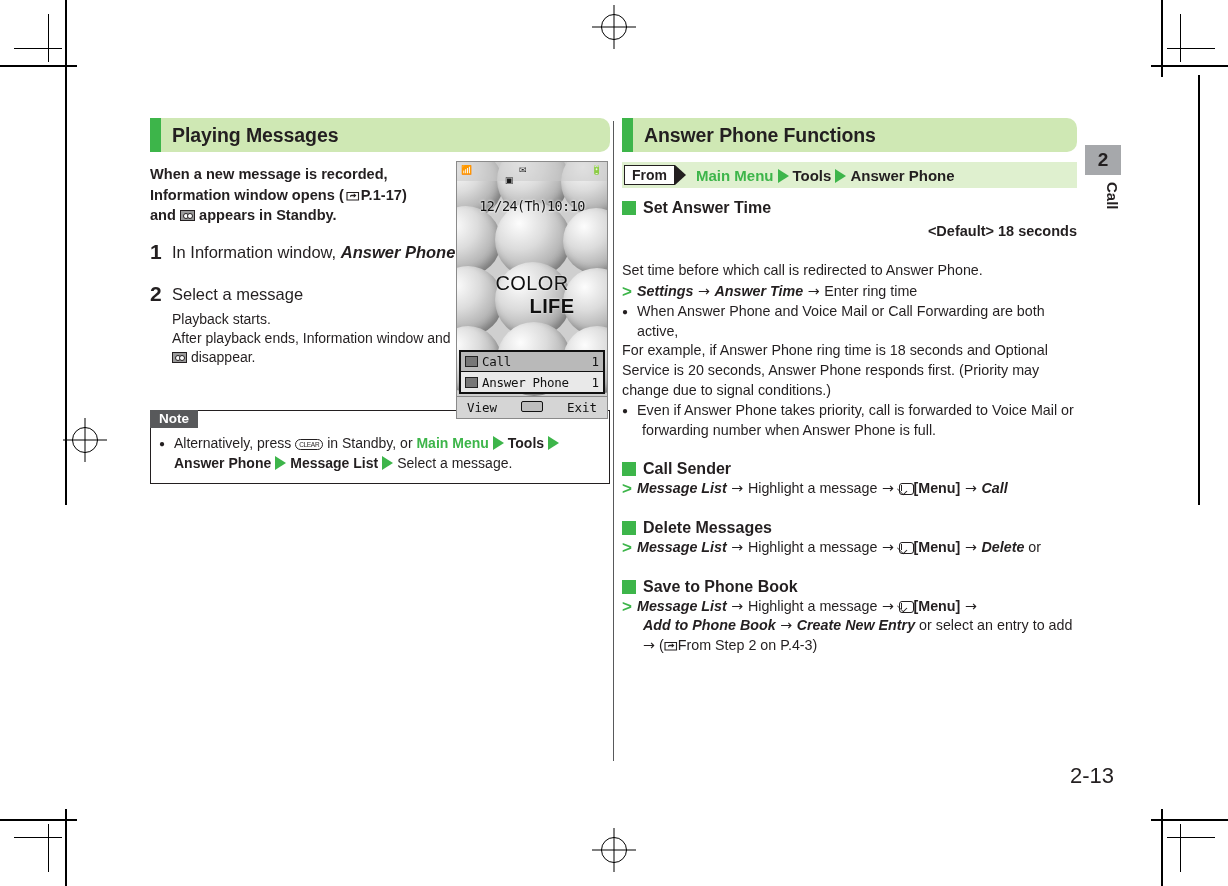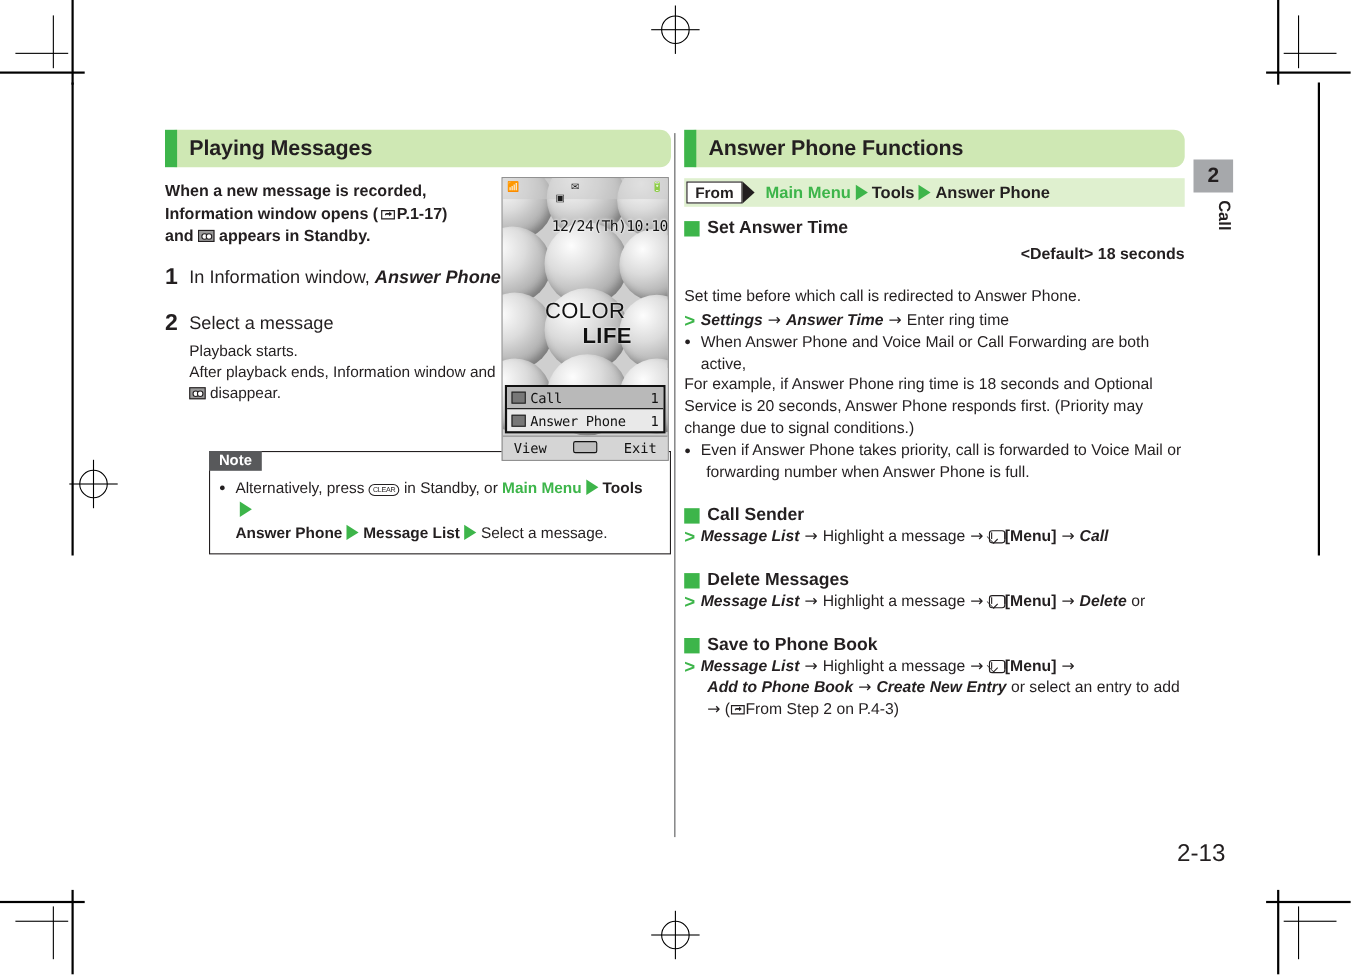--- a/index.html
+++ b/index.html
@@ -89,21 +89,21 @@
     background:
       radial-gradient(circle at 32% 28%, #fdfdfd 0%, #dcdcdc 35%, #a8a8a8 72%, #7c7c7c 100%);
     box-shadow:inset -3px -4px 7px rgba(0,0,0,.22);
   }
   .shot .statusbar {
     position:absolute; left:0; top:0; width:100%; height:19px;
     background:rgba(200,200,200,.55);
   }
   .shot .si { position:absolute; font-size:9px; color:#1a1a1a; }
   .shot .clock {
-    position:absolute; left:0; right:0; top:36px; text-align:right;
+    position:absolute; left:0; right:0; top:36px; text-align:center;
     font-family:"DejaVu Sans Mono", monospace;
     font-size:13.5px; color:#111; letter-spacing:-0.6px;
     text-shadow:0 0 2px #fff, 0 0 3px #fff;
   }
   .shot .brand {
     position:absolute; left:0; right:0; top:110px; text-align:center;
     font-size:20px; letter-spacing:0.4px; color:#111;
     text-shadow:0 0 2px #fff;
   }
   .shot .brand b { font-weight:bold;margin-left:40px; }
@@ -132,21 +132,21 @@
   }
   .shot .softkeys div { flex:1; text-align:center; }
   .shot .softkeys .mid i {
     display:inline-block; width:22px; height:11px;
     border:1.5px solid #111; border-radius:2px; background:#bdbdbd;
   }
 
   
   .note {
     margin-top:22px; border:1.5px solid #231f20; background:#fff;
-    position:relative; padding:6px 8px 9px 8px;margin-left:40px;
+    position:relative; padding:6px 8px 9px 8px;
   }
   .note .tab {
     display:inline-block; background:#58595b; color:#fff;
     font-size:13.5px; font-weight:bold; padding:1px 9px 2px 9px;
     position:absolute; left:-1px; top:-1px;
   }
   .note ul { margin:0; padding:0; list-style:none; margin-top:16px; }
   .note li {
     font-size:14px; line-height:20.5px; position:relative; padding-left:15px;
   }

